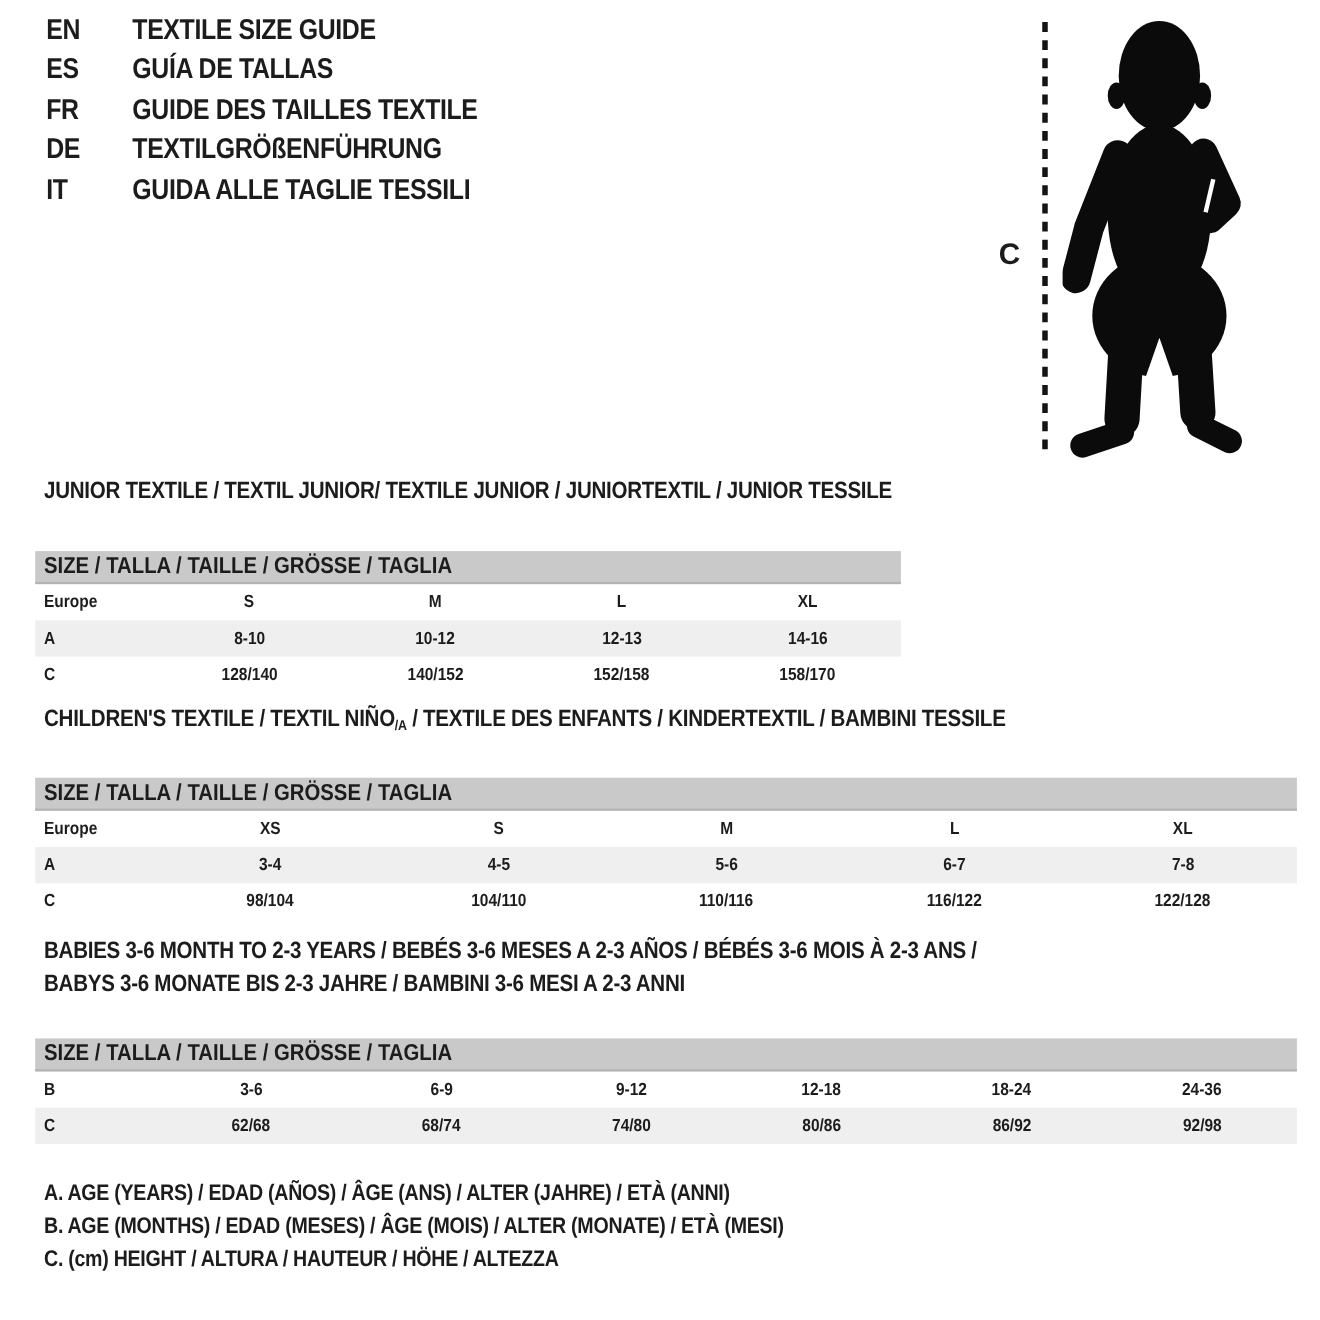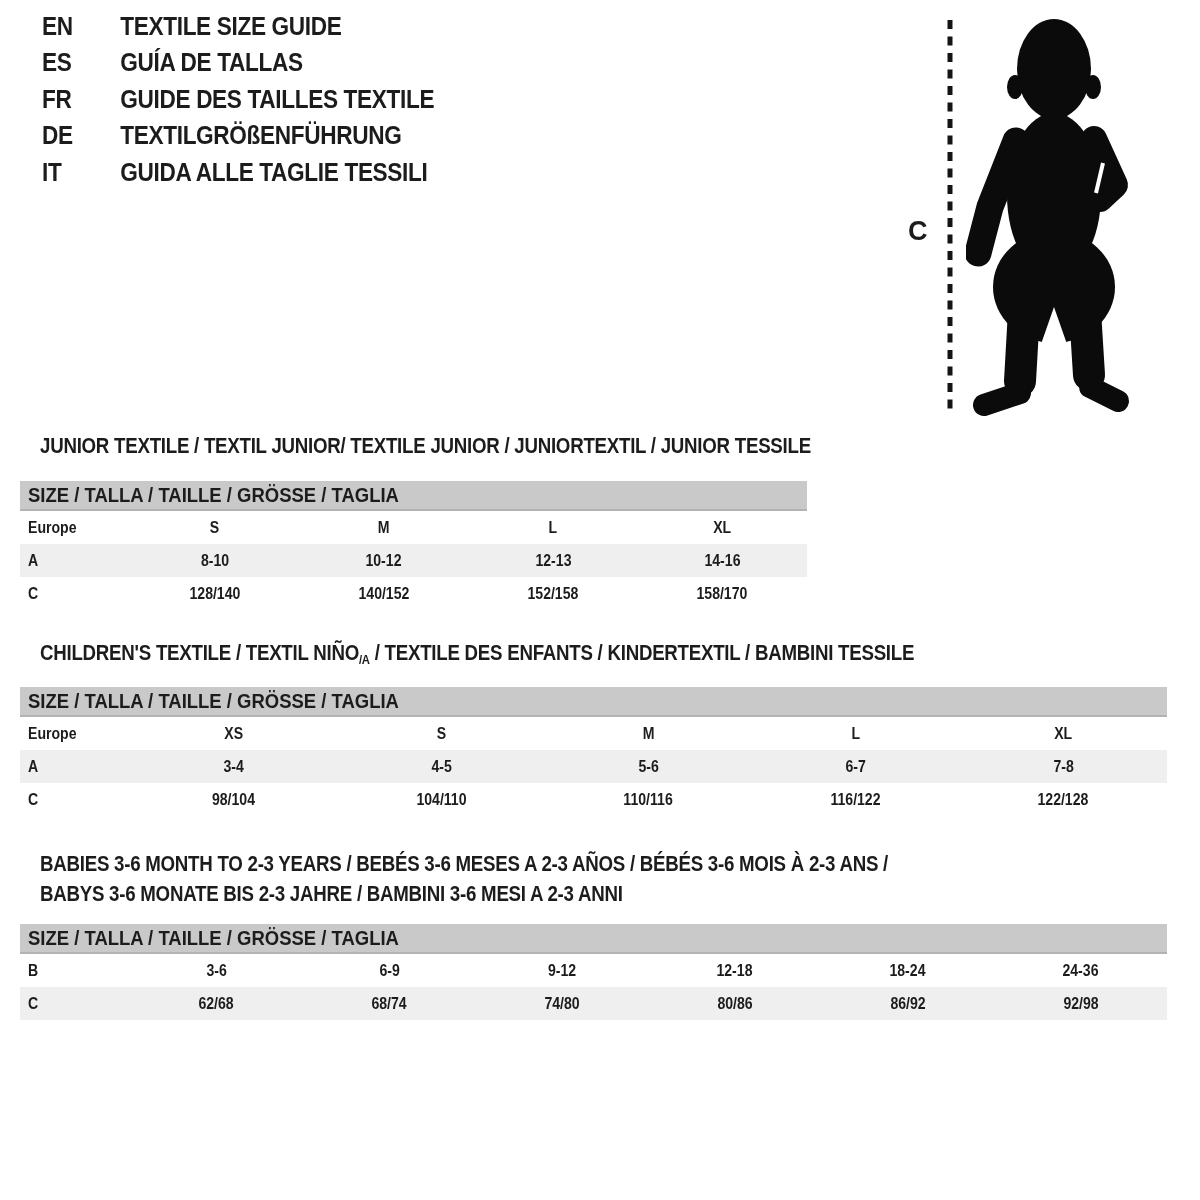--- a/index.html
+++ b/index.html
@@ -27,21 +27,21 @@
   .c-label { position:absolute; left:908px; top:216px; font-size:27px; font-weight:bold; }
   .dash-line { position:absolute; left:946px; top:18px; }
   .baby { position:absolute; left:966px; top:15px; }
 
   
   .sec-title { position:absolute; left:40px; font-size:21.5px; font-weight:bold;
                letter-spacing:-0.3px; white-space:nowrap; line-height:24px; }
   .sec-title .subscript { font-size:13px; vertical-align:-4px; }
   .title-2line div { line-height:30px; }
 
-  .size-table { position:absolute; left:20px; }
+  .size-table { position:absolute; left:32px;margin-top:20px; }
   .size-bar { height:30px; background:var(--bar,#c9c9c9); border-bottom:2px solid #b3b3b3;
               line-height:28px; padding-left:8px; font-size:21px; font-weight:bold; white-space:nowrap; }
   .trow { display:grid; height:33px; align-items:center; font-size:16px; font-weight:bold; }
   .trow.shaded { background:var(--shade,#efefef); }
   .cell.lab { padding-left:8px; text-align:left; }
   .cell.val { text-align:center; }
 
   
   .legend { position:absolute; left:40px; top:1070px; }
   .legend-line { font-size:20.5px; font-weight:bold; line-height:30px;
@@ -183,14 +183,19 @@
         <div class="cell lab"><span class="cond-l">C</span></div>
         <div class="cell val"><span class="cond-c">62/68</span></div>
         <div class="cell val"><span class="cond-c">68/74</span></div>
         <div class="cell val"><span class="cond-c">74/80</span></div>
         <div class="cell val"><span class="cond-c">80/86</span></div>
         <div class="cell val"><span class="cond-c">86/92</span></div>
         <div class="cell val"><span class="cond-c">92/98</span></div>
       </div>
     </div>
 
+  <footer class="legend">
+    <div class="legend-line cond">A. AGE (YEARS) / EDAD (AÑOS) / ÂGE (ANS) / ALTER (JAHRE) / ETÀ (ANNI)</div>
+    <div class="legend-line cond">B. AGE (MONTHS) / EDAD (MESES) / ÂGE (MOIS) / ALTER (MONATE) / ETÀ (MESI)</div>
+    <div class="legend-line cond">C. (cm) HEIGHT / ALTURA / HAUTEUR / HÖHE / ALTEZZA</div>
+  </footer>
 
 </div>
 
 </body></html>

